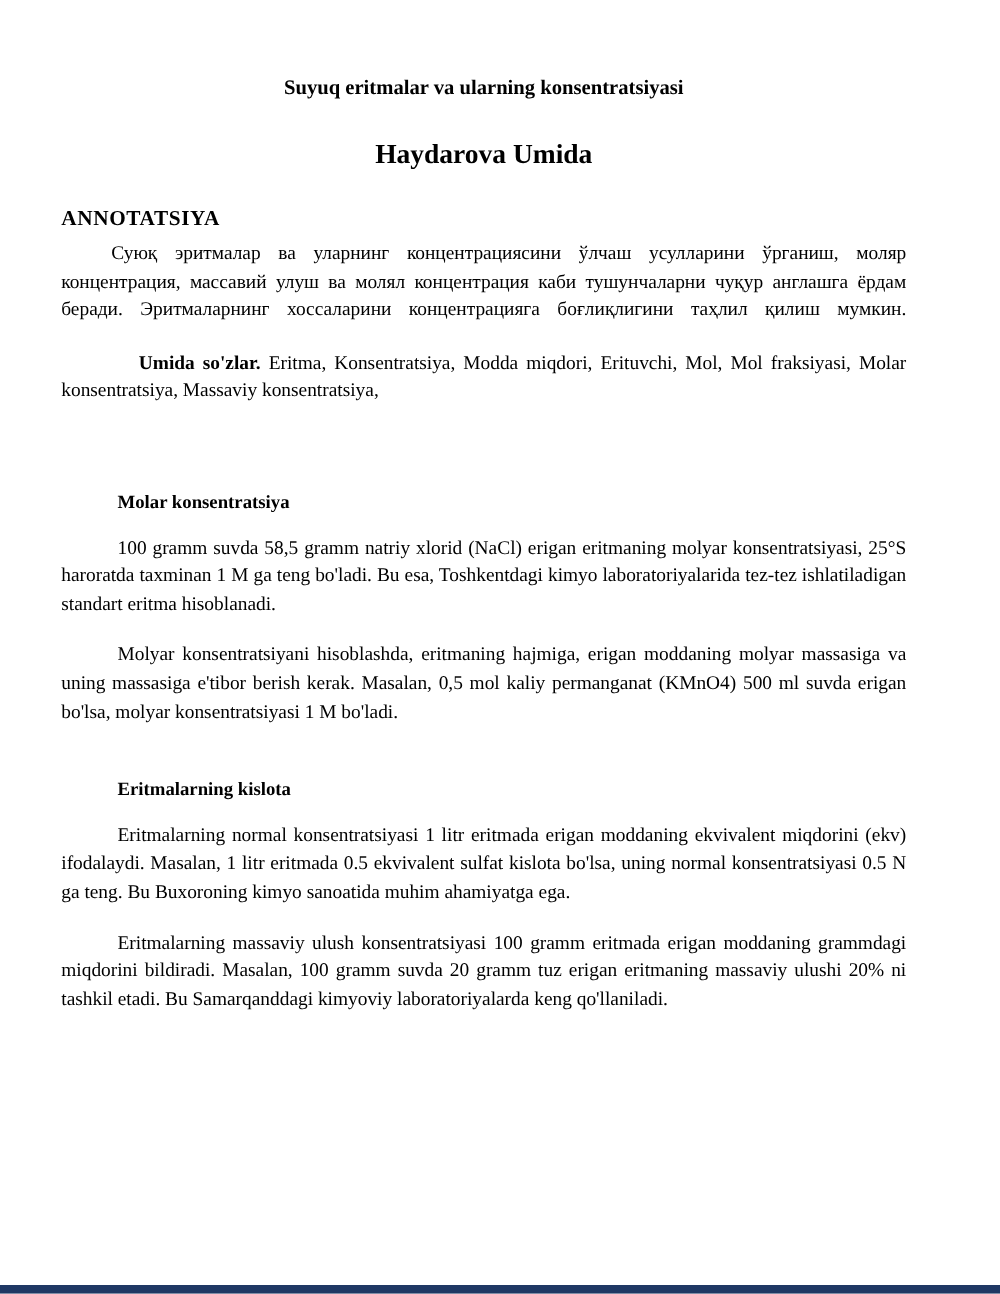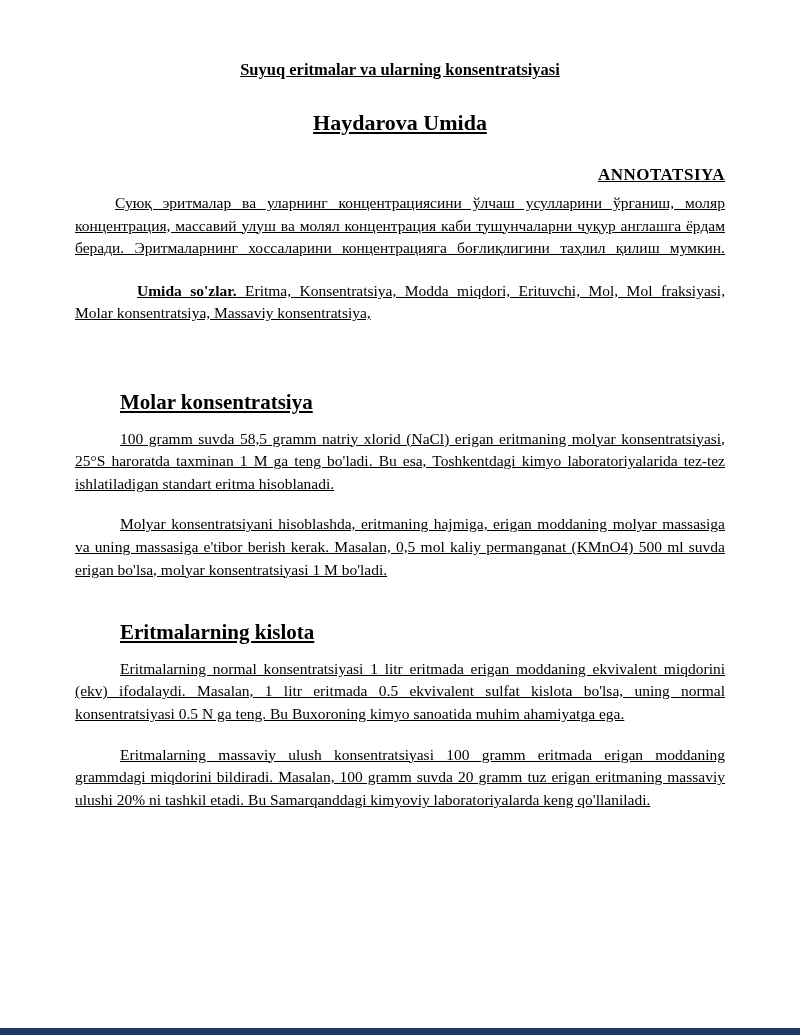--- a/index.html
+++ b/index.html
@@ -7,60 +7,59 @@
   body {
     width: 800px;
     height: 1035px;
     background: #ffffff;
     overflow: hidden;
     position: relative;
     color: #000000;
     font-family: "Liberation Serif", "DejaVu Serif", serif;
   }
   .page {
-    padding: 60px 75px 0 75px;
-    text-decoration: underline;
+    padding: 60px 75px 0 49px;
   }
   .doc-title {
     font-size: 16.5px;
     font-weight: bold;
     text-align: center;
     margin: 0;
   }
   .author {
     font-size: 22px;
     font-weight: bold;
     text-align: center;
     margin: 30px 0 0 0;
   }
   .annotation-heading {
     font-size: 17px;
     font-weight: bold;
-    text-align: right;
+    text-align: left;
     letter-spacing: 0.5px;
     margin: 29px 0 0 0;
   }
   .para {
     font-size: 15.5px;
     line-height: 22.6px;
     text-align: justify;
     text-indent: 45px;
     margin: 0;
   }
   .annotation-para {
     margin-top: 7px;
     text-indent: 40px;
     text-align-last: justify;
   }
   .keywords-para {
     margin-top: 20px;
     text-indent: 62px;
   }
   .section-heading {
-    font-size: 21px;
+    font-size: 15px;
     font-weight: bold;
     line-height: 22.6px;
     text-indent: 45px;
     margin: 0;
   }
   .section-1 .section-heading { margin-top: 66px; }
   .section-2 .section-heading { margin-top: 40px; }
   .section .para { margin-top: 18px; }
   .section .para.first { margin-top: 14px; }
   .bottom-bar {

